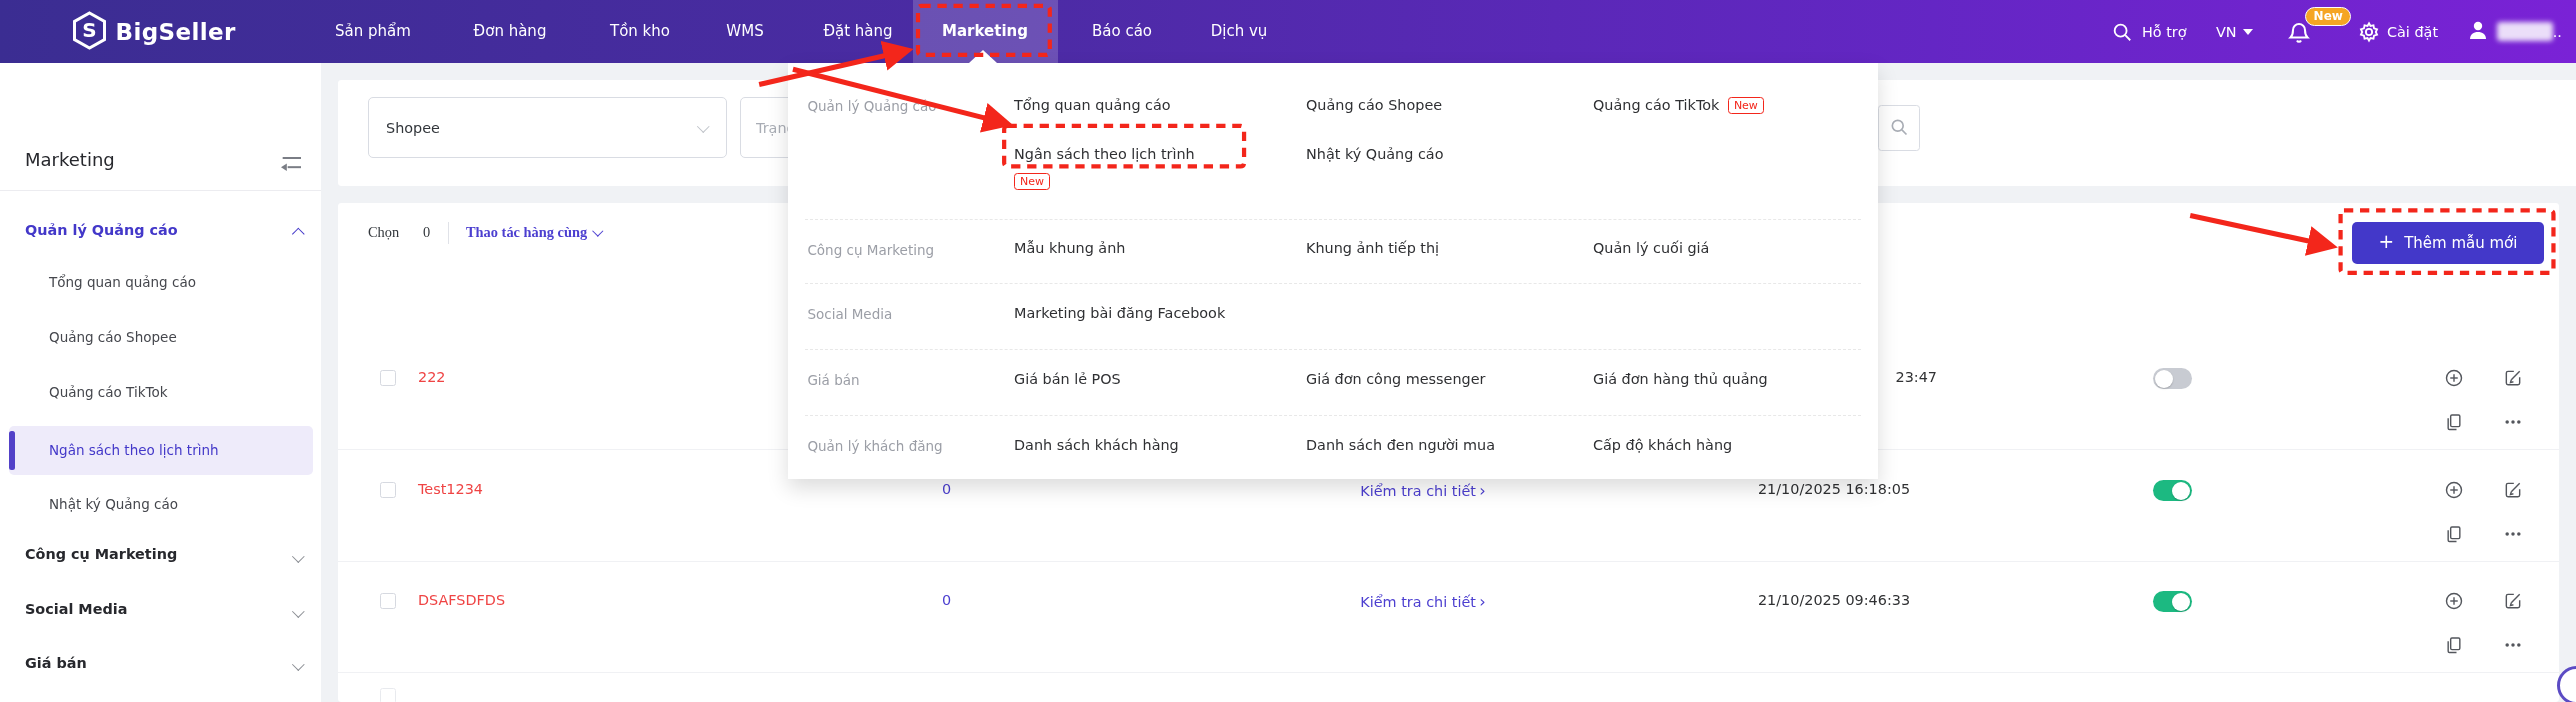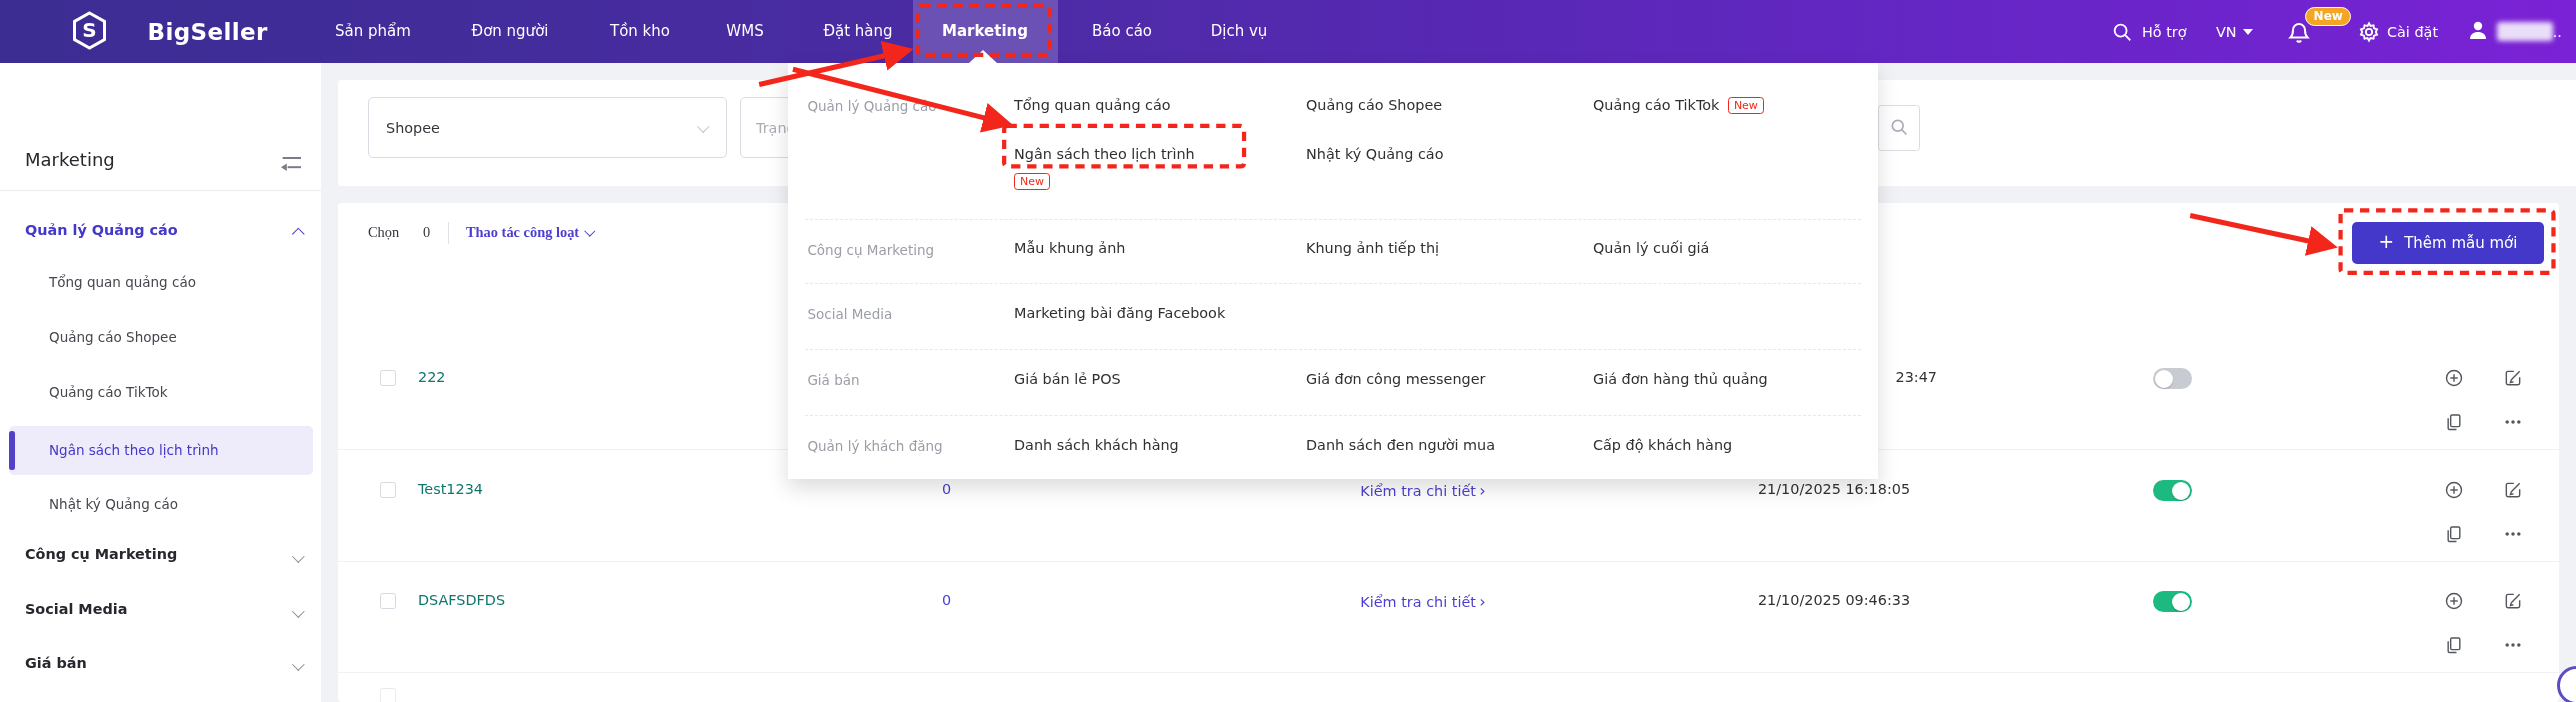--- a/index.html
+++ b/index.html
@@ -3,21 +3,21 @@
 <meta charset="utf-8">
 <style>
   * { margin:0; padding:0; box-sizing:border-box; }
   html,body { width:2576px; height:702px; overflow:hidden; }
   body { font-family:"DejaVu Sans", sans-serif; background:#f0f2f5; position:relative; }
 
   
   .topbar { position:absolute; left:0; top:0; width:2576px; height:63px;
     background:linear-gradient(90deg,#3b2d92 0%, #4c2ba5 40%, #6426c4 75%, #7a22d6 100%); z-index:40; }
   .brand { position:absolute; left:72px; top:0; height:63px; display:flex; align-items:center; gap:8.5px; }
-  .brand-text { color:#fff; font-size:23px; font-weight:bold; letter-spacing:0.4px;margin-left:32px; }
+  .brand-text { color:#fff; font-size:23px; font-weight:bold; letter-spacing:0.4px; }
   .nav-item { position:absolute; top:0; height:63px; line-height:63px; color:#fff; font-size:15px; font-weight:500;
     transform:translateX(-50%); cursor:pointer; white-space:nowrap; }
   .nav-item.n0{left:373px} .nav-item.n1{left:510px} .nav-item.n2{left:640px} .nav-item.n3{left:745px}
   .nav-item.n4{left:858px} .nav-item.n5{left:985px; font-weight:700;} .nav-item.n6{left:1122px} .nav-item.n7{left:1239px}
   .tab-hl { position:absolute; left:913px; top:0; width:145px; height:63px; background:rgba(255,255,255,.18); }
   .tb-el { position:absolute; top:0; height:63px; display:flex; align-items:center; color:#fff; font-size:14.4px; white-space:nowrap; }
   .caret-down { display:inline-block; width:0; height:0; border-left:5px solid transparent; border-right:5px solid transparent;
     border-top:6px solid #fff; margin-left:6.8px; }
   .notif-badge { position:absolute; left:2305px; top:6.8px; background:#f5a524; color:#fff; font-size:12px; font-weight:bold;
     padding:1.7px 7.6px; border-radius:10px; border:1.7px solid #fdfdfd; z-index:41; }
@@ -66,21 +66,21 @@
     color:#fff; font-size:15px; font-family:"DejaVu Sans",sans-serif; cursor:pointer; display:flex; align-items:center; justify-content:center; gap:10px; }
   .add-plus { font-size:18.6px; font-weight:400; line-height:1; }
   .thead { position:absolute; left:0; top:95px; width:2221px; height:41px; background:#fafafa; border-bottom:0.8px solid #edeff3; }
   .th { position:absolute; top:11px; font-size:14.4px; font-weight:bold; color:#303133; white-space:nowrap; }
   .checkbox { position:absolute; width:16px; height:16px; border:0.8px solid #d6d9e0; border-radius:2.5px; background:#fff; cursor:pointer; }
   .sort-icon { position:absolute; left:1701px; top:12.7px; width:10px; height:17px; }
   .sort-icon:before { content:""; position:absolute; left:0; top:0; border-left:5px solid transparent; border-right:5px solid transparent; border-bottom:6px solid #c0c4cc; }
   .sort-icon:after { content:""; position:absolute; left:0; bottom:0; border-left:5px solid transparent; border-right:5px solid transparent; border-top:6px solid #c0c4cc; }
   .trow { position:absolute; left:0; width:2221px; height:112px; border-bottom:0.8px solid #f0f1f4; }
   .trow.r0 { top:135px; } .trow.r1 { top:247px; } .trow.r2 { top:358px; }
-  .cell { position:absolute; top:31px; font-size:14.4px; color:#0f766e; white-space:nowrap; }
+  .cell { position:absolute; top:31px; font-size:14.4px; color:#ef4444; white-space:nowrap; }
   .c-name { left:80px; }
   .c-count { left:524px; width:169px; text-align:center; color:#4c3fd0; }
   .c-link { left:958px; width:254px; text-align:center; color:#4c3fd0; cursor:pointer; }
   .link-arrow { font-size:16px; margin-left:3.4px; }
   .c-time { left:1369px; width:254px; text-align:center; color:#303133; }
   .c-time.tail { text-align:right; padding-right:24px; }
   .sw { position:absolute; left:1815px; top:30px; width:39px; height:21px; border-radius:11px; cursor:pointer; }
   .sw .knob { position:absolute; top:1.7px; width:18px; height:18px; border-radius:50%; background:#fff; box-shadow:0 0.8px 1.7px rgba(0,0,0,.2); }
   .sw.on { background:#1cb981; } .sw.on .knob { right:1.7px; }
   .sw.off { background:#c8cbd2; } .sw.off .knob { left:1.7px; }
@@ -114,21 +114,21 @@
   <div class="brand">
     <span>
       <svg width="35" height="39" viewBox="0 0 42 46">
           <path d="M21 2 L39 12 V34 L21 44 L3 34 V12 Z" fill="none" stroke="#fff" stroke-width="3.6"></path>
           <text x="21" y="31" text-anchor="middle" font-size="24" font-weight="bold" fill="#fff" font-family="DejaVu Sans, sans-serif">S</text>
         </svg>
     </span>
     <span class="brand-text">BigSeller</span>
   </div>
   <div class="nav-item n0">Sản phẩm</div>
-  <div class="nav-item n1">Đơn người</div>
+  <div class="nav-item n1">Đơn hàng</div>
   <div class="nav-item n2">Tồn kho</div>
   <div class="nav-item n3">WMS</div>
   <div class="nav-item n4">Đặt hàng</div>
   <div class="nav-item n5">Marketing</div>
   <div class="nav-item n6">Báo cáo</div>
   <div class="nav-item n7">Dịch vụ</div>
 
   <div class="tb-el" style="left:2111px">
     <svg width="22" height="22" viewBox="0 0 24 24" fill="none" stroke="#fff" stroke-width="2">
         <circle cx="10.5" cy="10.5" r="6.5"></circle>
@@ -212,21 +212,21 @@
           <line x1="15.5" y1="15.5" x2="21" y2="21"></line>
         </svg>
     </span>
   </div>
 </div>
 
 <div class="table-card">
   <span class="tc-el sel-label">Chọn</span>
   <span class="tc-el sel-count">0</span>
   <span class="tc-el tb-sep"></span>
-  <span class="tc-el bulk-link"><span>Thao tác công loạt</span><span class="bulk-caret"></span></span>
+  <span class="tc-el bulk-link"><span>Thao tác hàng cùng</span><span class="bulk-caret"></span></span>
   <button class="tc-el add-btn">
     <span class="add-plus">+</span>
     <span>Thêm mẫu mới</span>
   </button>
 
 
   <div class="trow r0">
     <span class="checkbox" style="left:42px; top:32px"></span>
     <span class="cell c-name">222</span>
     <span class="cell c-count"></span>

